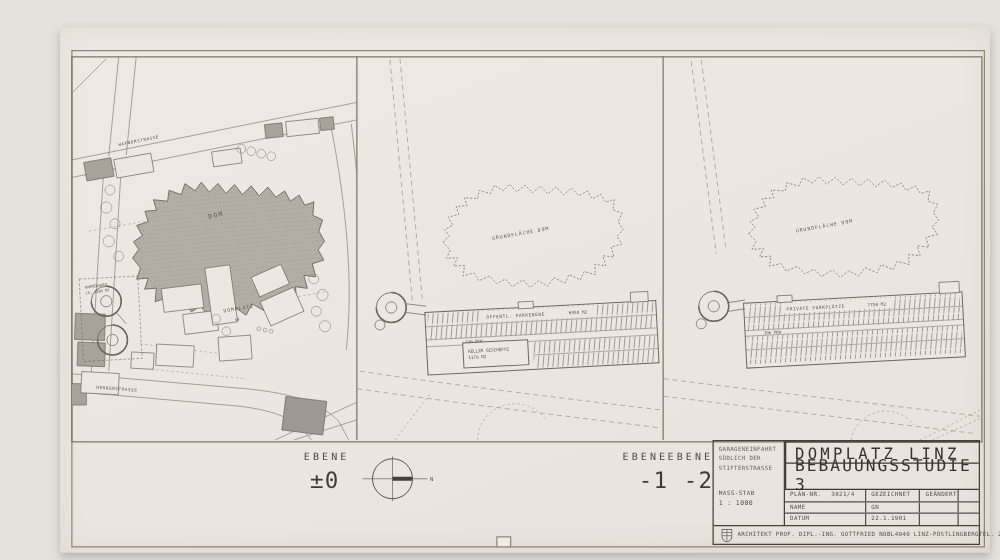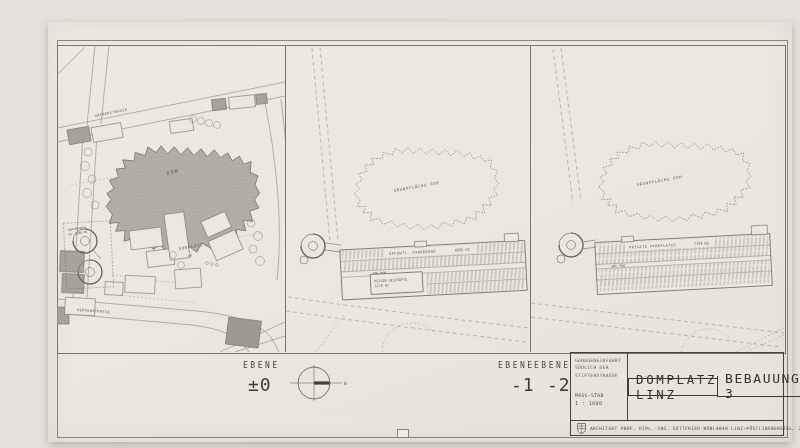--- a/index.html
+++ b/index.html
@@ -45,21 +45,21 @@
     border:1.2px solid #474138;display:flex;flex-direction:column;
     background:transparent;box-sizing:border-box;
   }
   #tb-main{flex:1;display:flex;min-height:0;}
   #tb-note-col{
     width:57px;border-right:0.8px solid #474138;display:flex;flex-direction:column;box-sizing:border-box;
   }
   #tb-note{flex:1.25;padding:4px 3px 0 4px;font-size:4.6px;letter-spacing:.3px;line-height:1.6;color:#6a645b;}
   #tb-scale{flex:1;padding:2px 3px 0 4px;font-size:4.8px;letter-spacing:.3px;color:#56504a;}
   #tb-scale .val{margin-top:2px;font-size:5.2px;}
-  #tb-right-col{flex:1;display:flex;min-width:0;align-items:center;}
+  #tb-right-col{flex:1;display:flex;flex-direction:column;min-width:0;}
   #tb-title1{
     height:18px;border:1.4px solid #3d3831;border-right-width:0;box-sizing:border-box;
     display:flex;align-items:center;padding-left:7px;
     font-size:12.5px;letter-spacing:2.6px;color:#37322c;
   }
   #tb-title2{
     height:21px;border:1.4px solid #3d3831;border-top-width:0;border-right-width:0;box-sizing:border-box;
     display:flex;align-items:center;padding-left:7px;
     font-size:13px;letter-spacing:1.6px;color:#37322c;
   }

